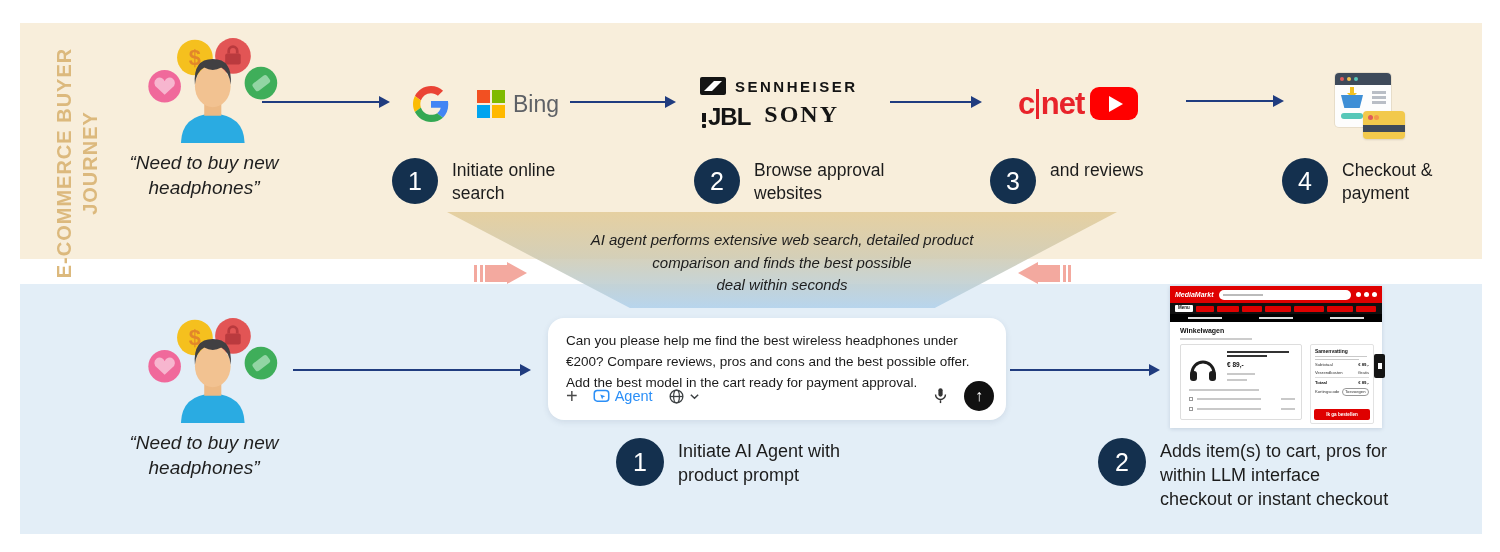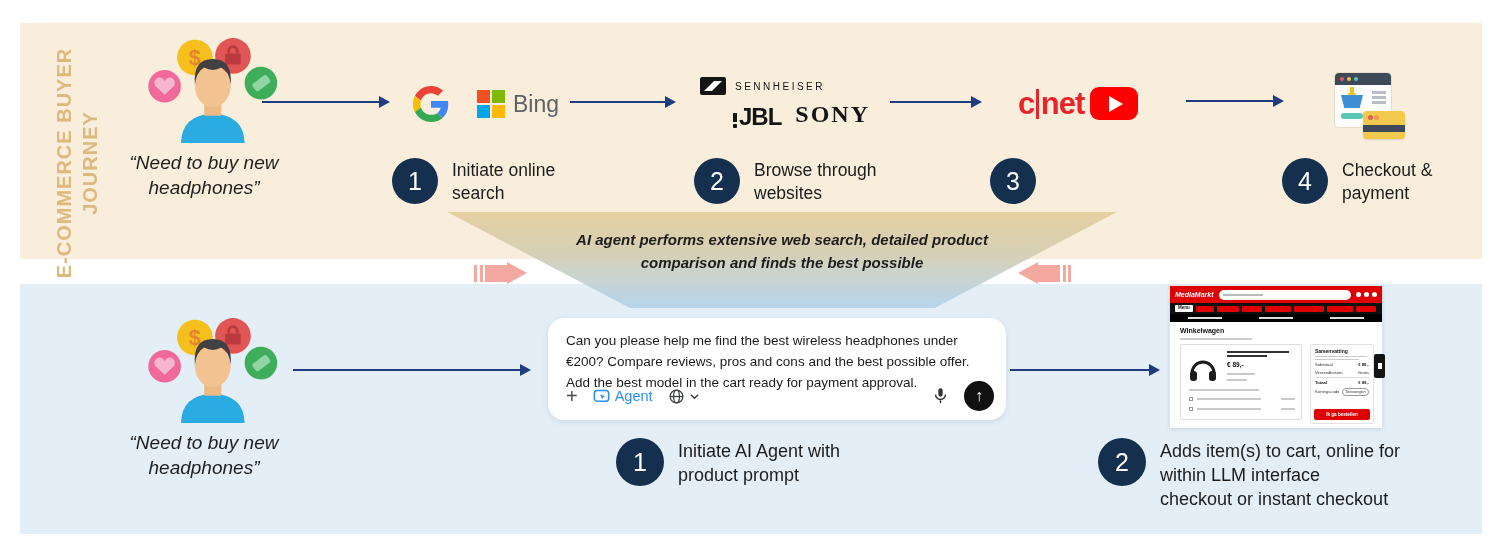--- a/index.html
+++ b/index.html
@@ -27,43 +27,43 @@
   .step-circle { width:46px; height:46px; border-radius:50%; background:#14304e; color:#fff;
     font-size:25px; font-weight:500; display:flex; align-items:center; justify-content:center; flex:0 0 auto; }
   .step-text { font-size:17.5px; line-height:1.34; color:#1c1c1c; padding-top:1px; }
   .step-b .step-circle { width:48px; height:48px; }
   .step-b .step-text { font-size:18px; }
 
   
   .funnel { position:absolute; left:447px; top:212px; width:670px; height:96px; z-index:2;
     clip-path:polygon(0 0, 100% 0, 72.8% 100%, 27.3% 100%);
     background:linear-gradient(180deg, rgba(229,207,159,0.97) 0%, rgba(208,203,178,0.88) 46%, rgba(180,211,236,0.93) 100%);
-    text-align:center;font-weight:bold; }
+    text-align:center; }
   .funnel-text { padding-top:17px; font-style:italic; font-size:15px; line-height:1.5; color:#1d1d1d; }
 
   .pink-arrow { position:absolute; display:flex; align-items:center; z-index:3; }
   .pa-stripe { width:3px; height:17px; background:#f3a99f; margin-right:2.5px; }
   .pa-body { width:22px; height:17px; background:#f3a99f; }
   .pa-head-r { width:0; height:0; border-left:20px solid #f3a99f; border-top:11px solid transparent; border-bottom:11px solid transparent; }
   .pa-head-l { width:0; height:0; border-right:20px solid #f3a99f; border-top:11px solid transparent; border-bottom:11px solid transparent; }
   .pa-rev { flex-direction:row-reverse; }
   .pa-rev .pa-stripe { margin-right:0; margin-left:2.5px; }
 
   
   .google-g { position:absolute; left:413px; top:86px; }
   .ms-bing { position:absolute; left:477px; top:90px; display:flex; align-items:center; gap:8px; }
   .ms-grid { display:grid; grid-template-columns:13px 13px; grid-template-rows:13px 13px; gap:2px; }
   .ms-grid i { display:block; }
   .bing-label { font-size:23px; color:#5e6166; }
 
   
   .senn-row { position:absolute; left:700px; top:77px; display:flex; align-items:center; gap:9px; }
-  .senn-text { font-size:10px; font-weight:400; letter-spacing:2.5px; color:#141414; }
+  .senn-text { font-size:15px; font-weight:700; letter-spacing:2.5px; color:#141414; }
   .jbl-sony-row { position:absolute; left:702px; top:101px; display:flex; align-items:baseline; gap:14px; }
-  .jbl-wrap { display:flex; align-items:flex-end; gap:2px;margin-left:31px; }
+  .jbl-wrap { display:flex; align-items:flex-end; gap:2px; }
   .jbl-mark { display:flex; flex-direction:column; gap:2px; align-items:center; padding-bottom:3px; }
   .jbl-mark i { display:block; background:#141414; }
   .jbl-text { font-size:24px; font-weight:700; color:#141414; letter-spacing:-1px; }
   .sony-text { font-family:"Liberation Serif", serif; font-size:24px; font-weight:700; letter-spacing:2px; color:#141414; }
 
   
   .cnet { position:absolute; left:1018px; top:86px; display:flex; align-items:center; color:#e8232a; }
   .cnet span { font-size:31px; font-weight:700; letter-spacing:-1px; }
   .cnet-bar { width:2.5px; height:30px; background:#e8232a; margin:0 2px; }
   .youtube { position:absolute; left:1090px; top:87px; width:48px; height:33px; background:#f00; border-radius:9px;
@@ -247,41 +247,43 @@
   <div class="step" style="left:392px; top:158px;">
     <div class="step-circle">1</div>
     <div class="step-text">
       <div>Initiate online</div>
       <div>search</div>
     </div>
   </div>
   <div class="step" style="left:694px; top:158px;">
     <div class="step-circle">2</div>
     <div class="step-text">
-      <div>Browse through</div>
+      <div>Browse approval</div>
       <div>websites</div>
     </div>
   </div>
   <div class="step" style="left:990px; top:158px;">
     <div class="step-circle">3</div>
     <div class="step-text">
+      <div>and reviews</div>
     </div>
   </div>
   <div class="step" style="left:1282px; top:158px;">
     <div class="step-circle">4</div>
     <div class="step-text">
       <div>Checkout &amp;</div>
       <div>payment</div>
     </div>
   </div>
 
   <div class="funnel">
     <div class="funnel-text">
       <div>AI agent performs extensive web search, detailed product</div>
       <div>comparison and finds the best possible</div>
+      <div>deal within seconds</div>
     </div>
   </div>
   <div class="pink-arrow" style="left:474px; top:262px;">
     <span class="pa-stripe"></span>
       <span class="pa-stripe"></span>
       <span class="pa-body"></span>
       <span class="pa-head-r"></span>
   </div>
   <div class="pink-arrow pa-rev" style="left:1018px; top:262px;">
     <span class="pa-stripe"></span>
@@ -339,21 +341,21 @@
   <div class="step step-b" style="left:616px; top:438px;">
     <div class="step-circle">1</div>
     <div class="step-text">
       <div>Initiate AI Agent with</div>
       <div>product prompt</div>
     </div>
   </div>
   <div class="step step-b" style="left:1098px; top:438px;">
     <div class="step-circle">2</div>
     <div class="step-text">
-      <div>Adds item(s) to cart, online for</div>
+      <div>Adds item(s) to cart, pros for</div>
       <div>within LLM interface</div>
       <div>checkout or instant checkout</div>
     </div>
   </div>
 
   <div class="mm-card">
     <div class="mm-header">
       <span class="mm-logo">MediaMarkt</span>
       <span class="mm-search">
           <span class="mm-search-bar"></span>

